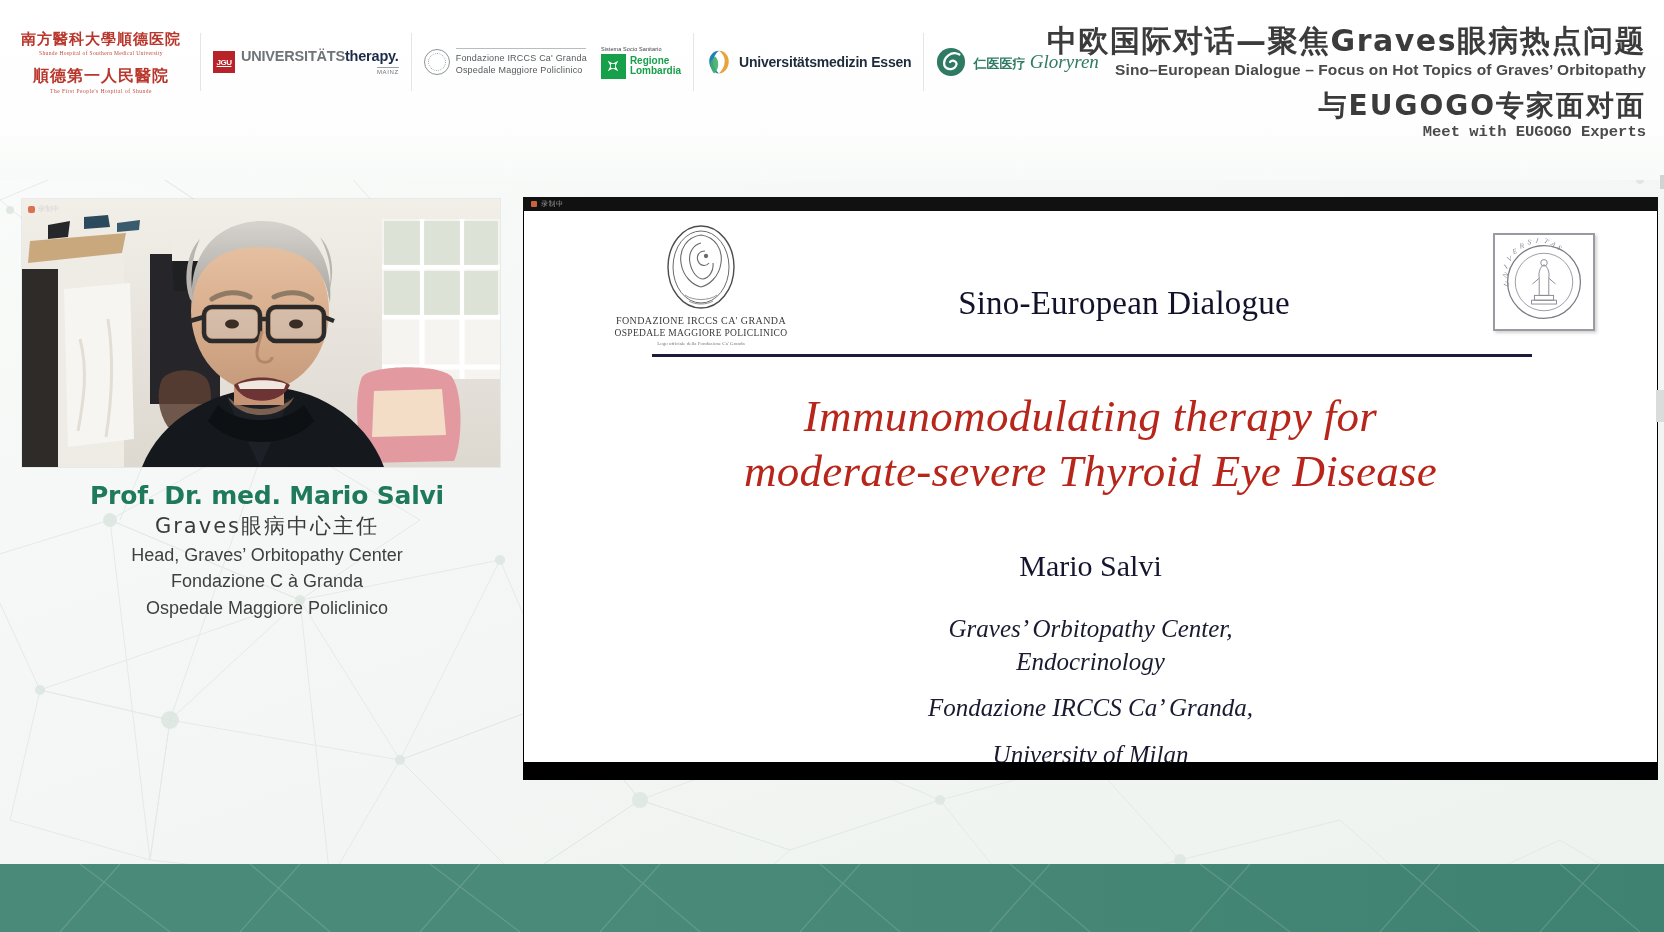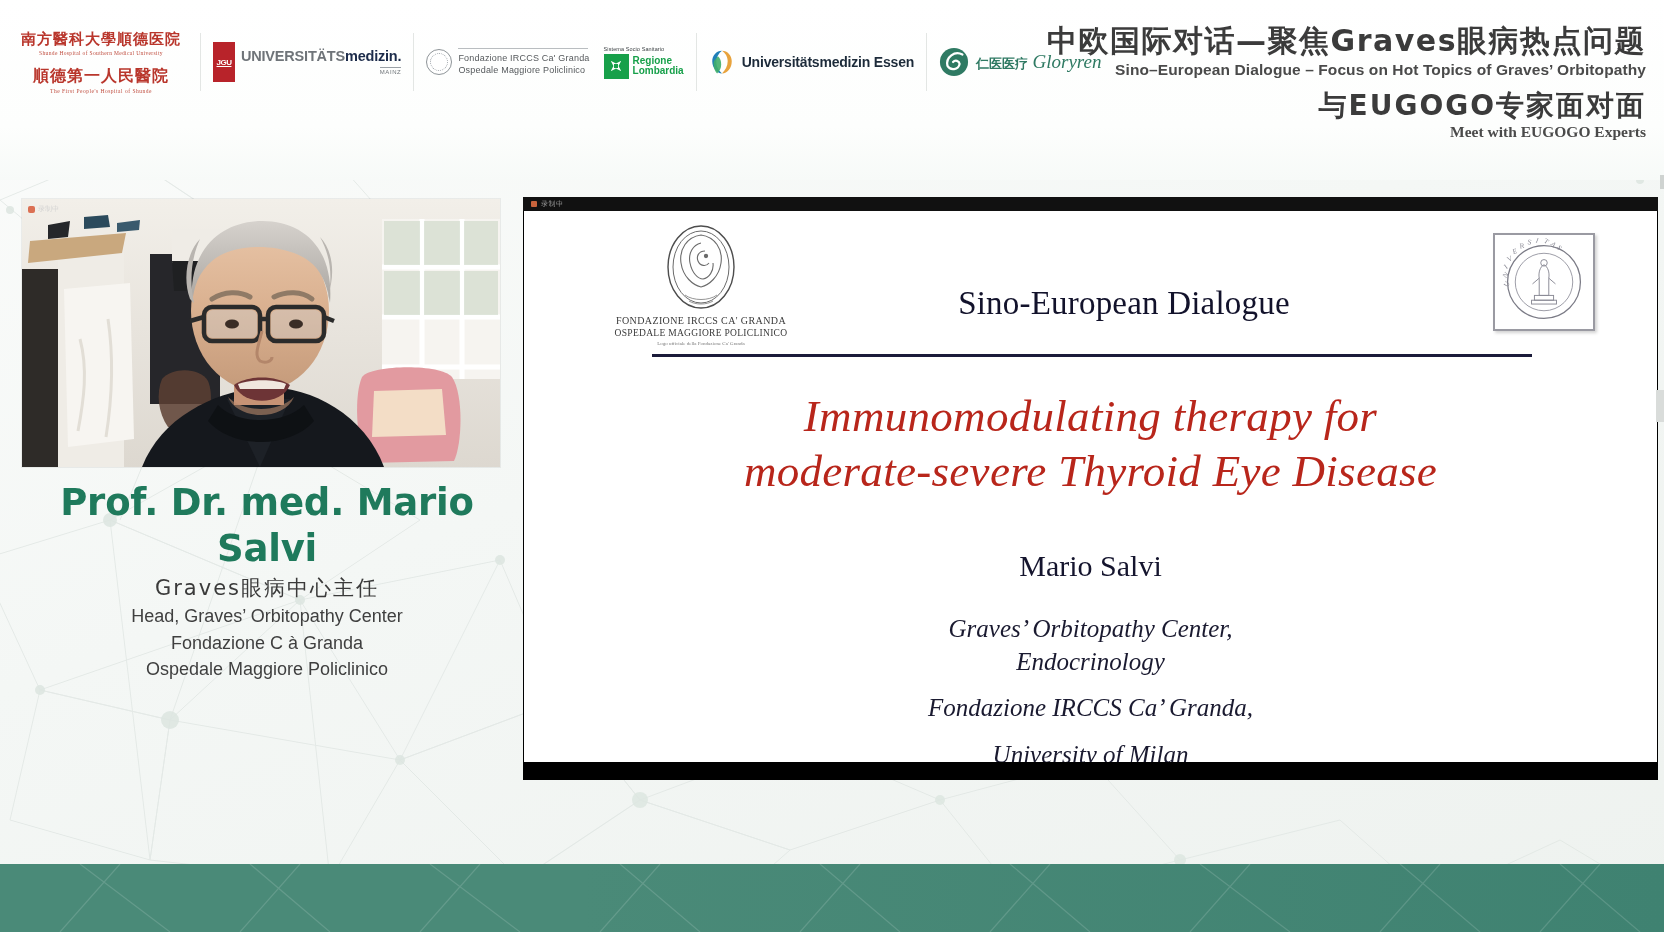--- a/index.html
+++ b/index.html
@@ -38,21 +38,21 @@
   .lg-shunde .cn1 { font-family:"DejaVu Serif", serif; font-size:15px; color:#b9362c; letter-spacing:1px; white-space:nowrap; font-weight:700;}
   .lg-shunde .en1 { font-family:"Liberation Serif", serif; font-size:5.5px; color:#bf4a3c; letter-spacing:.35px; margin-top:1px; white-space:nowrap;}
   .lg-shunde .cn2 { font-family:"DejaVu Serif", serif; font-size:16px; color:#b9362c; letter-spacing:1px; white-space:nowrap; margin-top:10px; font-weight:700;}
   .lg-shunde .en2 { font-family:"Liberation Serif", serif; font-size:5.5px; color:#bf4a3c; letter-spacing:.5px; margin-top:1px; white-space:nowrap;}
 
   .divider-v { width:1px; height:58px; background:#e3e6e4; margin:0 12px; }
 
   
   .lg-mainz { align-items:center; gap:6px; }
   .lg-mainz .jgu {
-    width:22px; height:40px; background:#b8232a; color:#fff;
+    width:22px; height:22px; background:#b8232a; color:#fff;
     font-size:8px; font-weight:700; display:flex; align-items:center; justify-content:center;
     font-family:"Liberation Sans", sans-serif; letter-spacing:-.5px;text-decoration:underline;
   }
   .lg-mainz .mztxt { line-height:1; }
   .lg-mainz .mz1 { font-size:14.5px; letter-spacing:-.2px; color:#6f7479; font-weight:600; white-space:nowrap;}
   .lg-mainz .mz1 b { color:#1c2b4a; font-weight:800;}
   .lg-mainz .mz2 { font-size:6px; color:#6f7479; text-align:right; margin-top:4px; letter-spacing:.6px;
                    border-top:1px solid #9aa0a6; padding-top:1px; display:inline-block; float:right;}
 
   
@@ -110,21 +110,21 @@
     font-family:"Liberation Sans", sans-serif;
     font-size:15.5px; font-weight:700; color:#4a4a4a; letter-spacing:.1px; margin-top:3px;
     white-space:nowrap;
   }
   .t-cn-2 {
     font-family:"DejaVu Sans", sans-serif;
     font-size:28px; font-weight:700; color:#3b3b3b; letter-spacing:2px; margin-top:11px; line-height:1.12;
     white-space:nowrap;
   }
   .t-en-2 {
-    font-family:Liberation Serif, serif;
+    font-family:Liberation Mono, monospace;
     font-size:15.5px; font-weight:700; color:#4a4a4a; margin-top:2px; white-space:nowrap;
   }
 
   
   .cam-wrap {
     position:absolute; left:22px; top:199px; width:478px; height:268px;
     background:#1b1b1b; overflow:hidden;
     box-shadow:0 0 0 1px rgba(0,0,0,.06);
   }
   .cam-photo { position:absolute; inset:0; }
@@ -132,21 +132,21 @@
     position:absolute; left:6px; top:5px; display:flex; align-items:center; gap:3px;
     font-size:7px; color:#cfcfcf; opacity:.85;
   }
   .cam-badge .dot { width:7px;height:7px;border-radius:2px;background:#d85b3a;}
 
   .speaker {
     position:absolute; left:22px; top:480px; width:490px; text-align:center;
   }
   .sp-name {
     font-family:"DejaVu Sans", sans-serif;
-    font-size:37px; font-weight:700; color:#1f7a5c; letter-spacing:-.2px; line-height:1.25;
+    font-size:25px; font-weight:700; color:#1f7a5c; letter-spacing:-.2px; line-height:1.25;
   }
   .sp-cn1 {
     font-family:"DejaVu Sans", sans-serif;
     font-size:21px; color:#3a3a3a; letter-spacing:2px; margin-top:7px; line-height:1.3;
   }
   .sp-cn2 {
     font-family:"DejaVu Sans", sans-serif;
     font-size:21px; color:#3a3a3a; letter-spacing:2px; line-height:1.3; margin-top:2px;
   }
   .sp-line {
@@ -282,21 +282,21 @@
         <div class="en1">Shunde Hospital of Southern Medical University</div>
         <div class="cn2">順德第一人民醫院</div>
         <div class="en2">The First People's Hospital of Shunde</div>
       </div>
 
       <div class="divider-v"></div>
 
       <div class="logo lg-mainz">
         <div class="jgu">JGU</div>
         <div class="mztxt">
-          <div class="mz1"><span>UNIVERSITÄTS</span><b>medizin.</b></div>
+          <div class="mz1"><span>UNIVERSITÄTS</span><b>therapy.</b></div>
           <div style="overflow:hidden">
               <div class="mz2">MAINZ</div>
             </div>
         </div>
       </div>
 
       <div class="divider-v"></div>
 
       <div class="logo lg-irccs">
         <div class="seal"></div>

